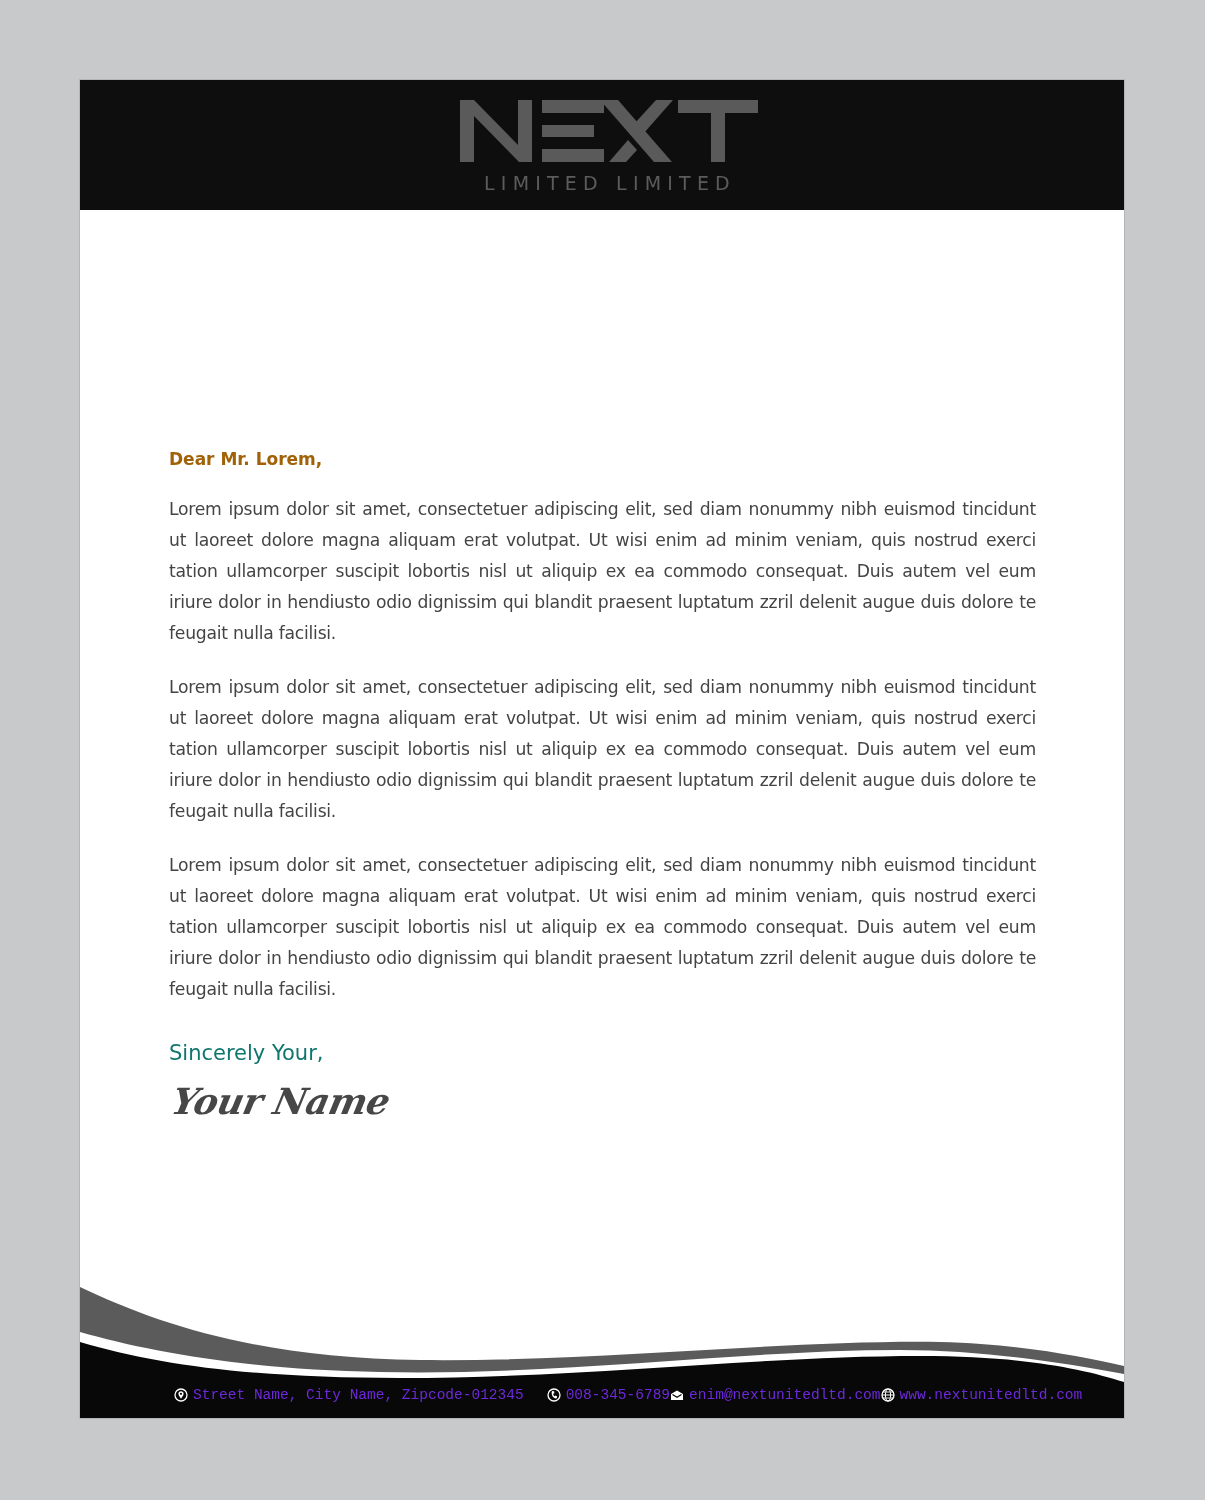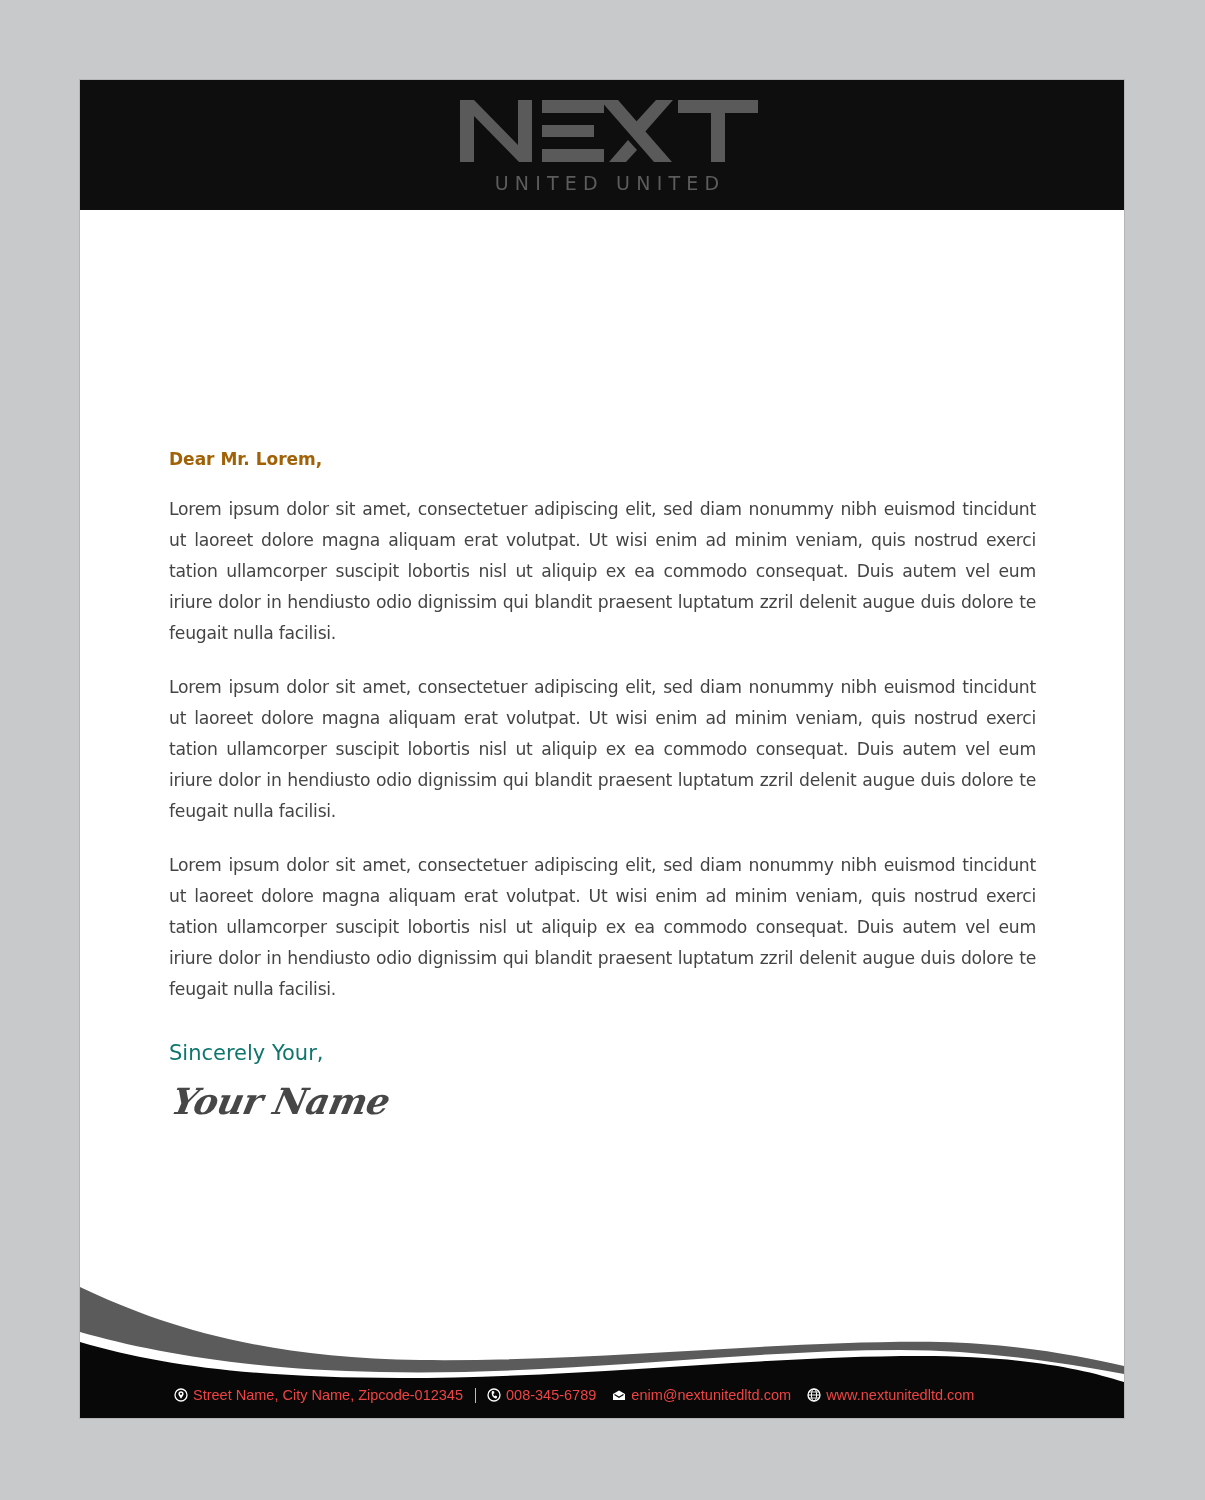--- a/index.html
+++ b/index.html
@@ -87,22 +87,22 @@
     .footer-art {
       position: absolute;
       left: 0; top: 1190px;
       width: 1044px; height: 148px;
     }
     .footer-contacts {
       position: absolute;
       left: 94px; top: 1303px;
       width: 900px;
       height: 24px;
-      color: #ef4444;
-      font-family: Liberation Sans, sans-serif;
+      color: #6d28d9;
+      font-family: Liberation Mono, monospace;
       font-size: 14.5px;
       white-space: nowrap;
       display: flex;
       align-items: center;
     }
     .contact {
       display: inline-flex;
       align-items: center;
     }
     .contact svg { margin-right: 5px; }
@@ -132,21 +132,21 @@
           <rect x="82" y="54" width="62" height="13"></rect>
 
           <polygon points="140,5 158,5 212,67 194,67"></polygon>
           <polygon points="196,5 213,5 184,38 175,28"></polygon>
           <polygon points="168,45 177,55 166,67 149,67"></polygon>
 
           <rect x="218" y="5" width="80" height="13"></rect>
           <rect x="251" y="5" width="14" height="62"></rect>
         </g>
       </svg>
-      <div class="logo-sub">UNITED UNITED</div>
+      <div class="logo-sub">LIMITED LIMITED</div>
     </div>
   </div>
 
   <div class="letter">
     <p class="greeting">Dear Mr. Lorem,</p>
     <p class="para">Lorem ipsum dolor sit amet, consectetuer adipiscing elit, sed diam nonummy nibh euismod tincidunt ut laoreet dolore magna aliquam erat volutpat. Ut wisi enim ad minim veniam, quis nostrud exerci tation ullamcorper suscipit lobortis nisl ut aliquip ex ea commodo consequat. Duis autem vel eum iriure dolor in hendiusto odio dignissim qui blandit praesent luptatum zzril delenit augue duis dolore te feugait nulla facilisi.</p>
     <p class="para">Lorem ipsum dolor sit amet, consectetuer adipiscing elit, sed diam nonummy nibh euismod tincidunt ut laoreet dolore magna aliquam erat volutpat. Ut wisi enim ad minim veniam, quis nostrud exerci tation ullamcorper suscipit lobortis nisl ut aliquip ex ea commodo consequat. Duis autem vel eum iriure dolor in hendiusto odio dignissim qui blandit praesent luptatum zzril delenit augue duis dolore te feugait nulla facilisi.</p>
     <p class="para">Lorem ipsum dolor sit amet, consectetuer adipiscing elit, sed diam nonummy nibh euismod tincidunt ut laoreet dolore magna aliquam erat volutpat. Ut wisi enim ad minim veniam, quis nostrud exerci tation ullamcorper suscipit lobortis nisl ut aliquip ex ea commodo consequat. Duis autem vel eum iriure dolor in hendiusto odio dignissim qui blandit praesent luptatum zzril delenit augue duis dolore te feugait nulla facilisi.</p>
   </div>
 

